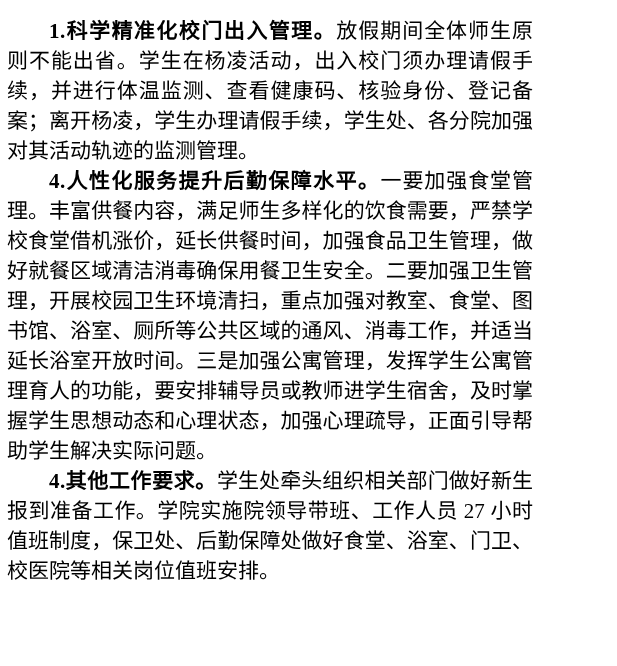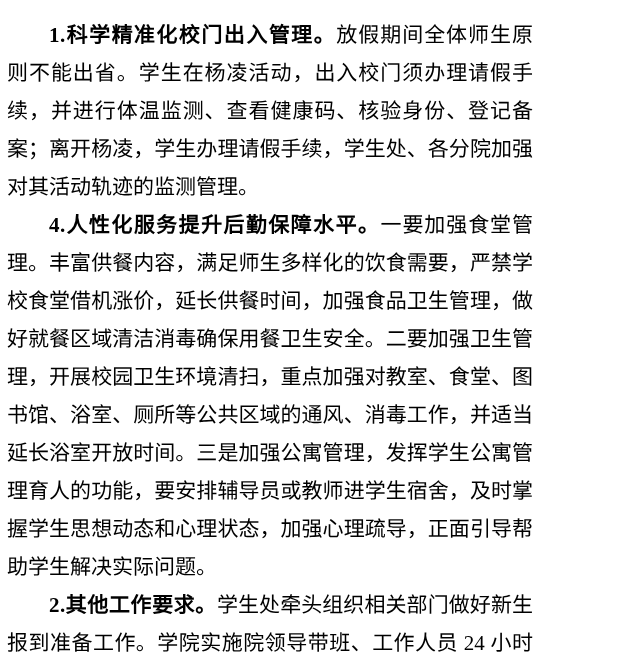--- a/index.html
+++ b/index.html
@@ -10,21 +10,21 @@
     .page {
       position: relative;
       width: 540px;
       height: 666px;
       box-sizing: border-box;
       padding: 16px 7px 0 7px;
       background: #ffffff;
       overflow: hidden;
       font-family: "Liberation Serif", "DejaVu Serif", serif;
       font-size: 21px;
-      line-height: 38px;
+      line-height: 30px;
       color: #000000;
       text-align: justify;
     }
     .para {
       margin: 0;
       text-indent: 2em;
       word-break: break-all;
     }
     .para-lead {
       font-weight: bold;
@@ -38,15 +38,15 @@
 <body>
 
 <div class="page">
   <p class="para">
     <span class="para-lead">1.科学精准化校门出入管理。</span><span class="para-body">放假期间全体师生原则不能出省。学生在杨凌活动，出入校门须办理请假手续，并进行体温监测、查看健康码、核验身份、登记备案；离开杨凌，学生办理请假手续，学生处、各分院加强对其活动轨迹的监测管理。</span>
   </p>
   <p class="para">
     <span class="para-lead">4.人性化服务提升后勤保障水平。</span><span class="para-body">一要加强食堂管理。丰富供餐内容，满足师生多样化的饮食需要，严禁学校食堂借机涨价，延长供餐时间，加强食品卫生管理，做好就餐区域清洁消毒确保用餐卫生安全。二要加强卫生管理，开展校园卫生环境清扫，重点加强对教室、食堂、图书馆、浴室、厕所等公共区域的通风、消毒工作，并适当延长浴室开放时间。三是加强公寓管理，发挥学生公寓管理育人的功能，要安排辅导员或教师进学生宿舍，及时掌握学生思想动态和心理状态，加强心理疏导，正面引导帮助学生解决实际问题。</span>
   </p>
   <p class="para">
-    <span class="para-lead">2.其他工作要求。</span><span class="para-body">学生处牵头组织相关部门做好新生报到准备工作。学院实施院领导带班、工作人员 24 小时值班制度，保卫处、后勤保障处做好食堂、浴室、门卫、校医院等相关岗位值班安排。</span>
+    <span class="para-lead">4.其他工作要求。</span><span class="para-body">学生处牵头组织相关部门做好新生报到准备工作。学院实施院领导带班、工作人员 27 小时值班制度，保卫处、后勤保障处做好食堂、浴室、门卫、校医院等相关岗位值班安排。</span>
   </p>
 </div>
 
 </body></html>

